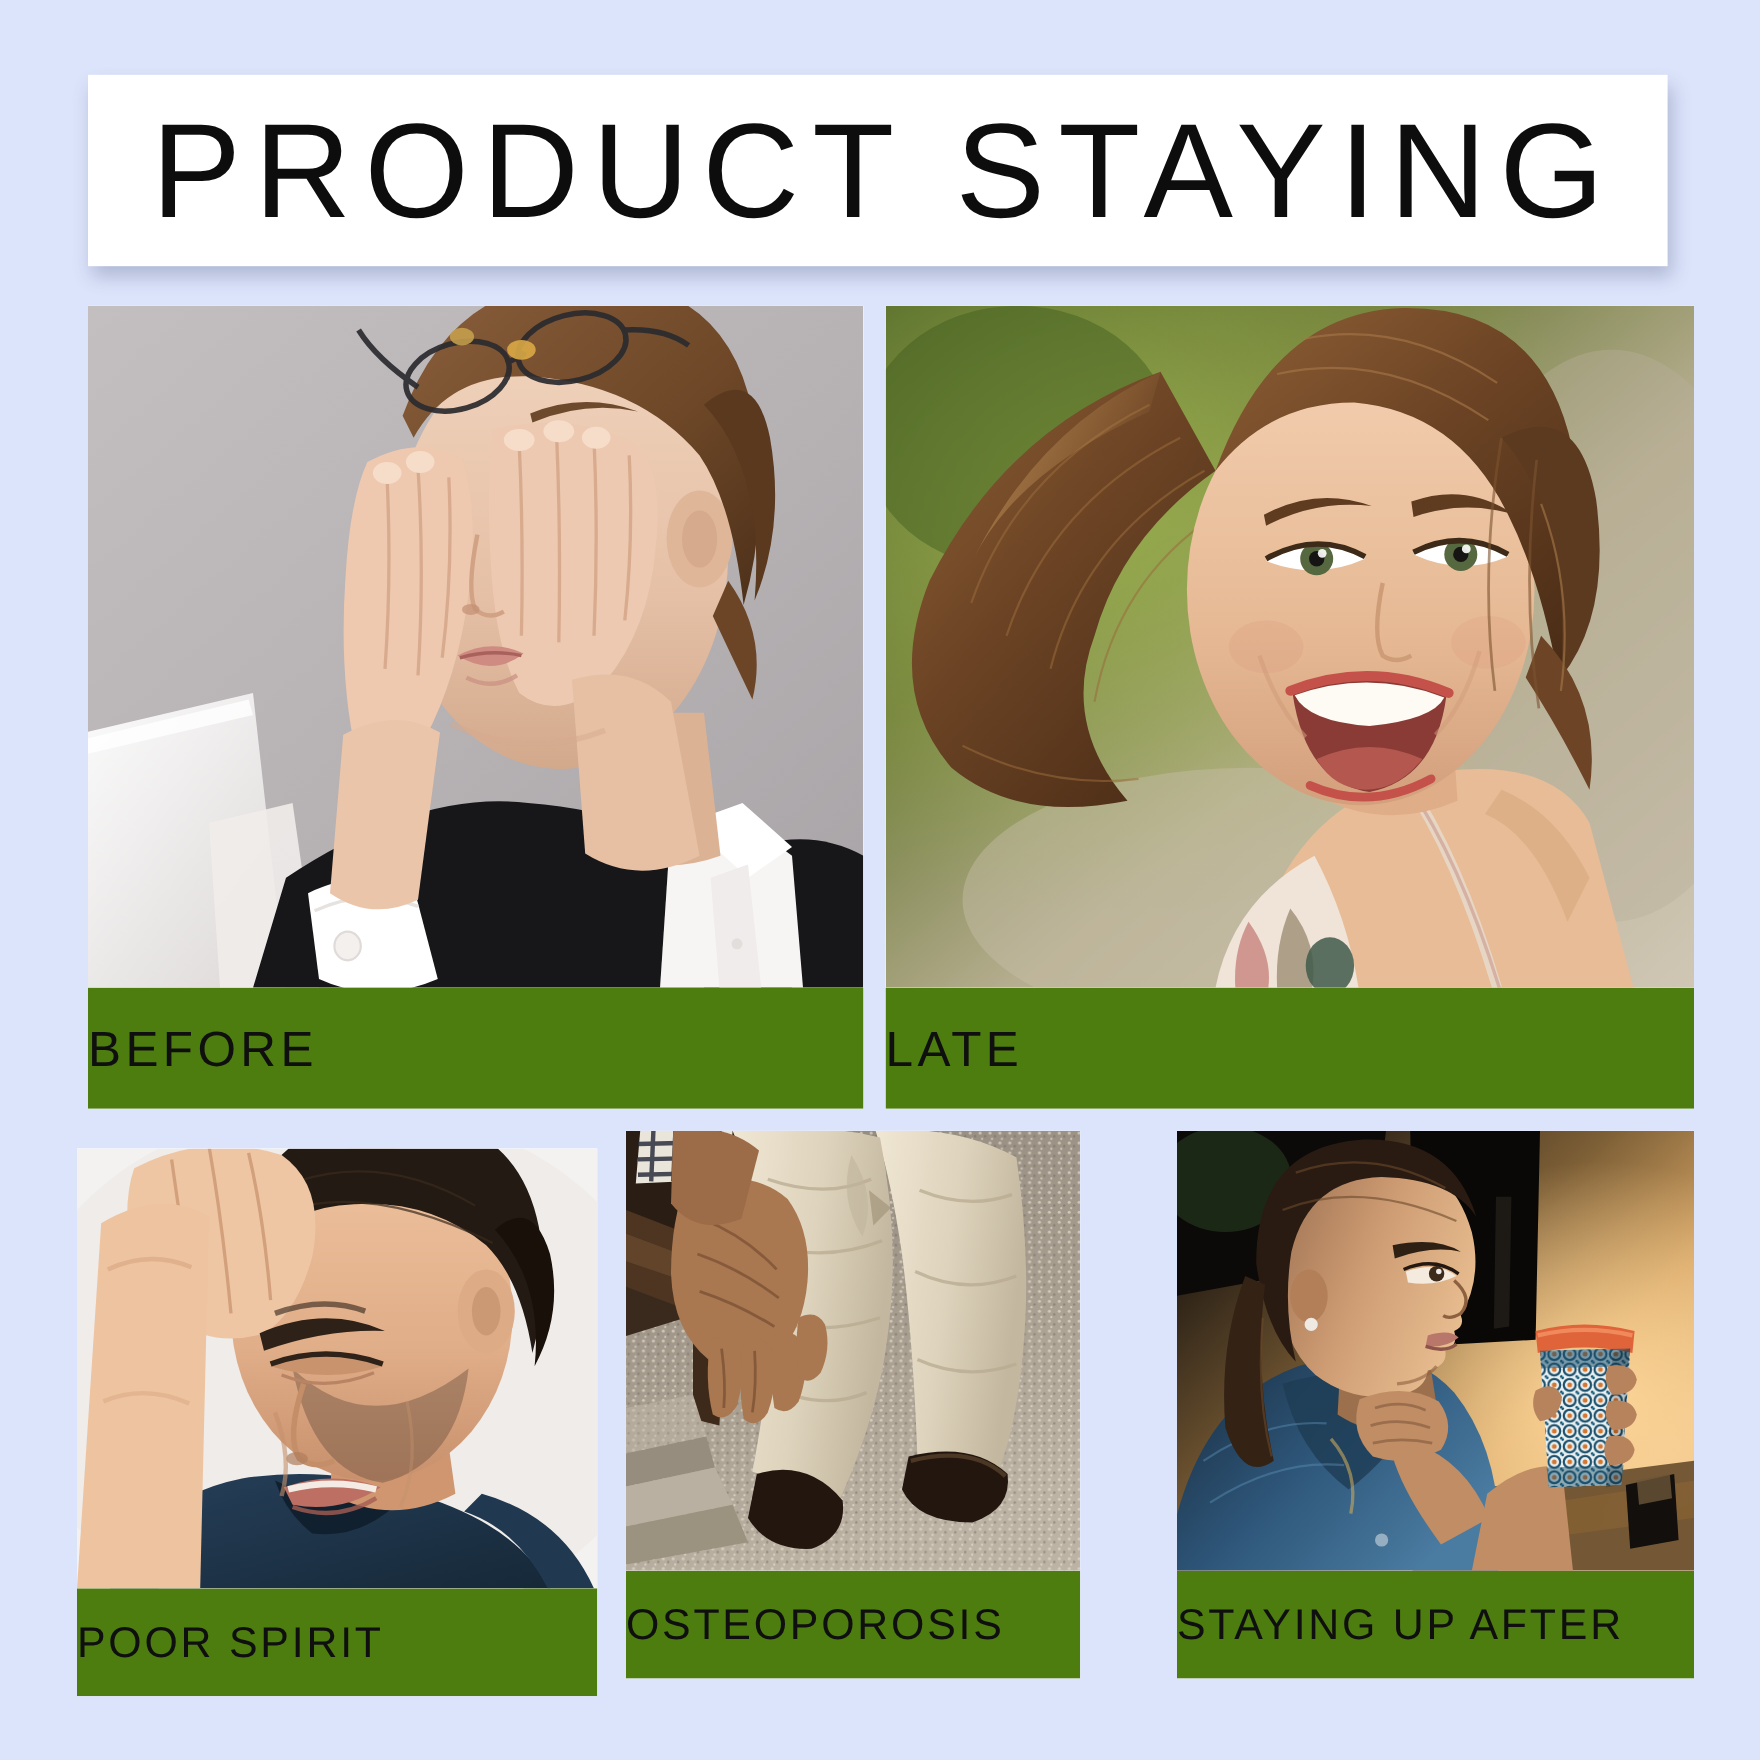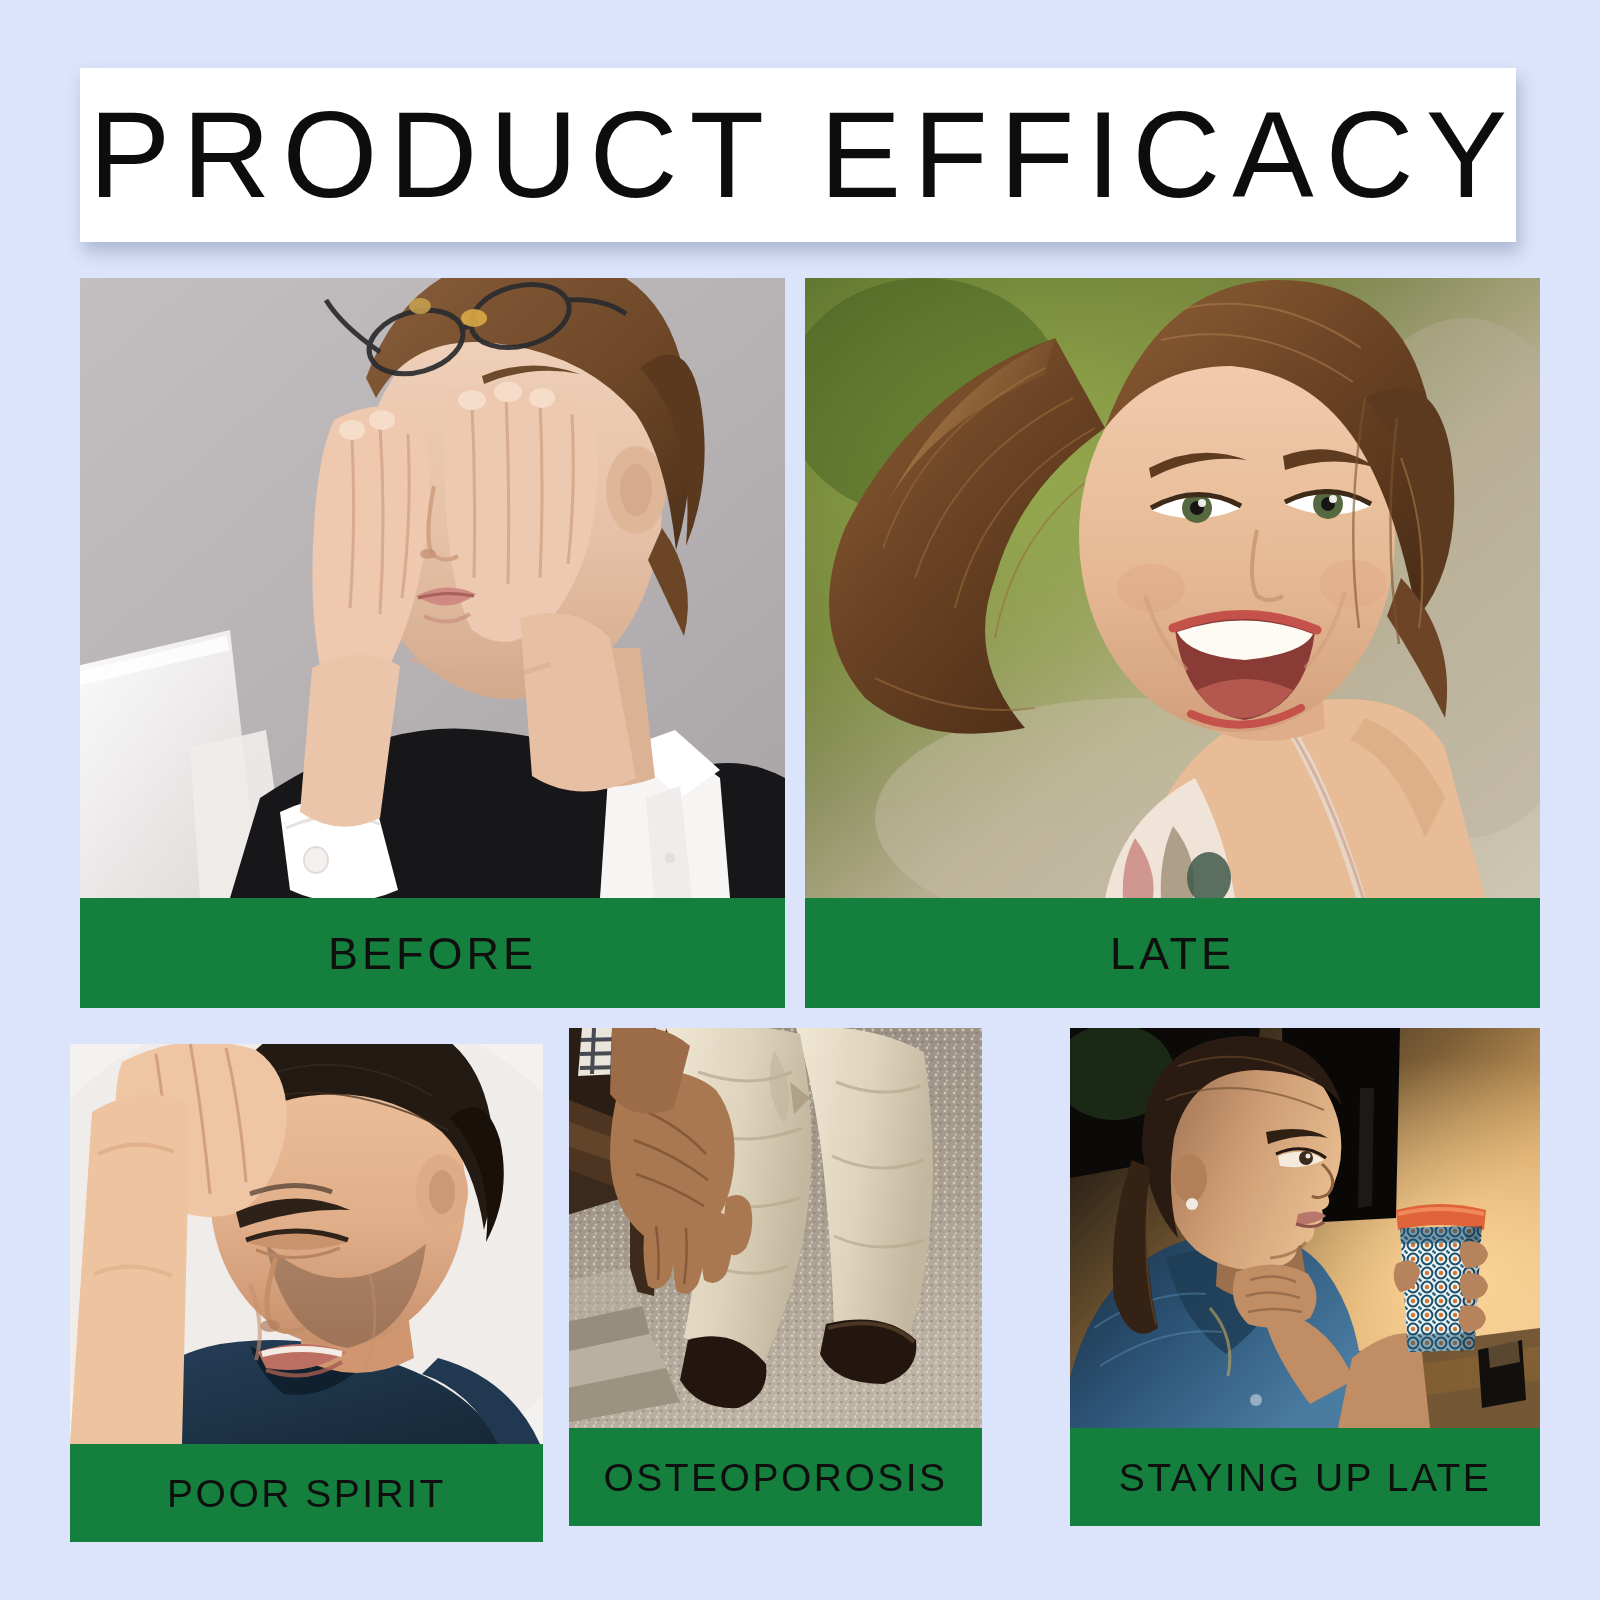--- a/index.html
+++ b/index.html
@@ -58,22 +58,21 @@
   .card .photo {
     position: relative;
     width: 100%;
     overflow: hidden;
     flex: none;
   }
   .card .caption {
     flex: 1 1 auto;
     display: flex;
     align-items: center;
-    justify-content: center;
-    background: #15803d;
+    background: #4d7c0f;
   }
   .caption-text {
     font-family: "Liberation Sans", sans-serif;
     font-weight: 400;
     color: #0f0f0f;
     line-height: 1;
     white-space: nowrap;
   }
 
   
@@ -97,21 +96,21 @@
   
   .scene { position: absolute; inset: 0; }
   .scene svg { display: block; width: 100%; height: 100%; }
 </style>
 </head>
 <body>
 
 <div class="canvas">
 
   <div class="title-bar">
-    <div class="title-text">PRODUCT EFFICACY</div>
+    <div class="title-text">PRODUCT STAYING</div>
   </div>
 
   <div class="card" id="card-before">
     <div class="photo">
       <div class="scene">
         <svg viewBox="0 0 705 620" preserveAspectRatio="xMidYMid slice" aria-hidden="true">
           <defs>
             <linearGradient id="bfBg" x1="0" y1="0" x2="1" y2="1">
               <stop offset="0%" stop-color="#c3bec0"></stop>
               <stop offset="55%" stop-color="#b6b1b3"></stop>
@@ -603,17 +602,17 @@
           <g fill="#b6835d">
             <path d="M392 214 Q414 210 418 226 Q416 240 396 240 Q386 228 392 214 Z"></path>
             <path d="M392 246 Q414 242 418 258 Q416 272 396 272 Q386 260 392 246 Z"></path>
             <path d="M392 278 Q412 274 416 290 Q414 304 394 304 Q384 292 392 278 Z"></path>
             <path d="M326 236 Q344 226 350 242 Q348 262 330 264 Q320 252 326 236 Z"></path>
           </g>
         </svg>
       </div>
     </div>
     <div class="caption">
-      <span class="caption-text">STAYING UP LATE</span>
+      <span class="caption-text">STAYING UP AFTER</span>
     </div>
   </div>
 
 </div>
 
 </body></html>

